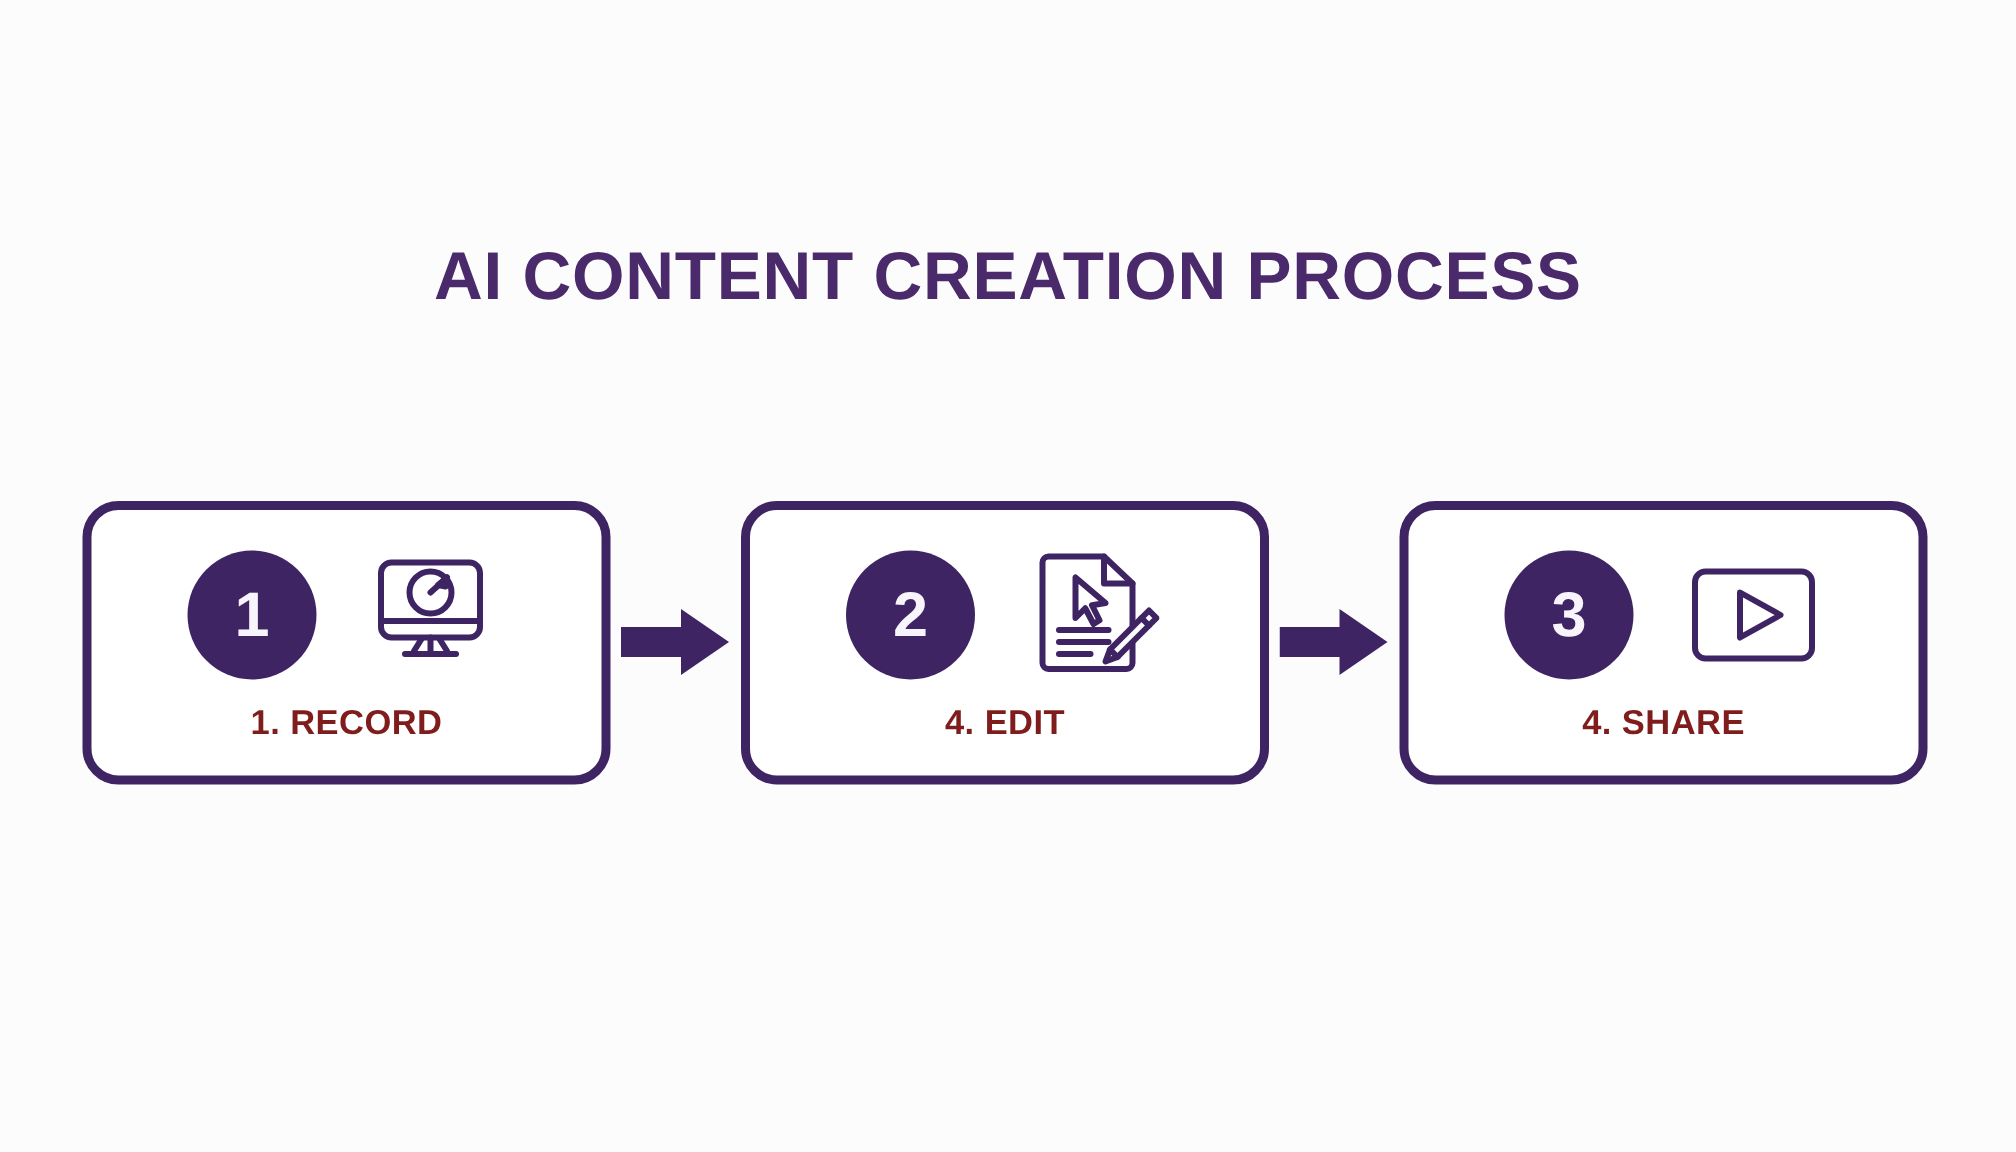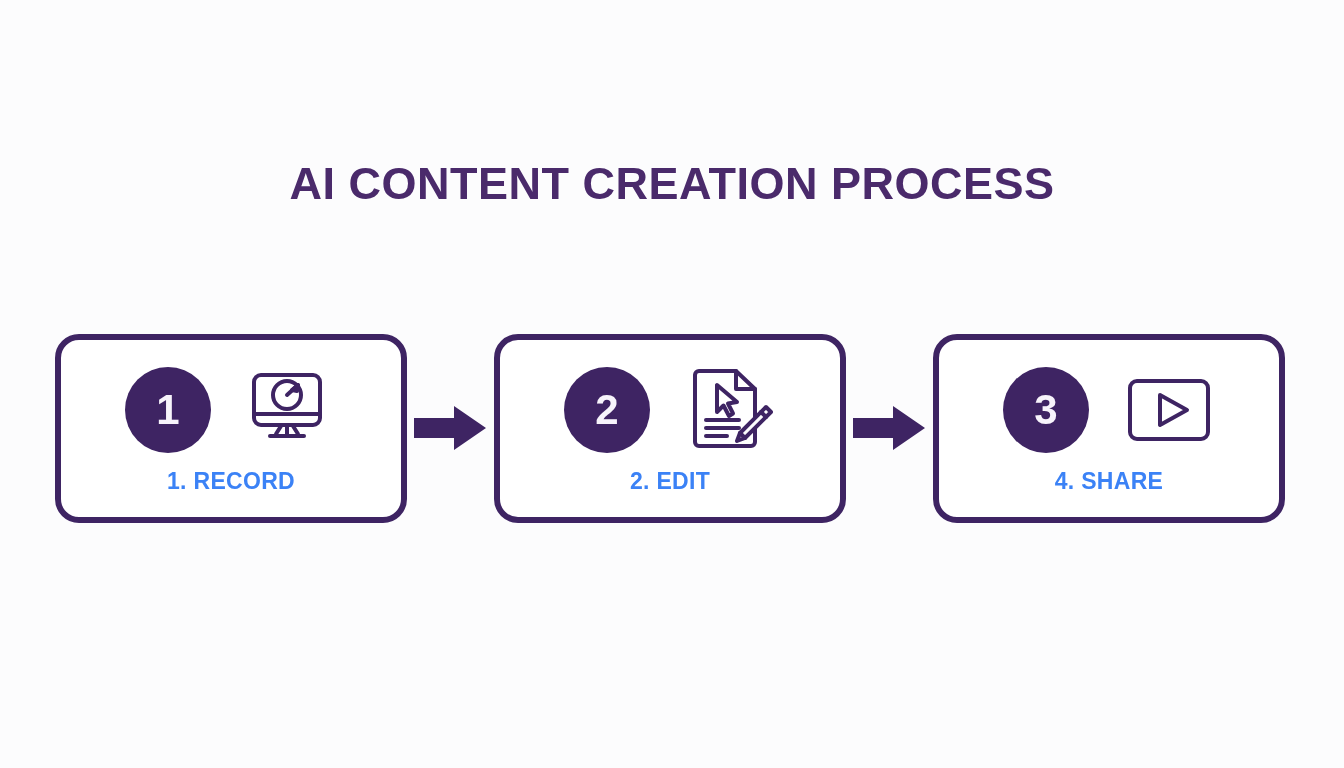--- a/index.html
+++ b/index.html
@@ -98,21 +98,21 @@
 
   .card-label {
     position: absolute;
     left: 0;
     right: 0;
     bottom: 22px;
     text-align: center;
     font-size: 23px;
     font-weight: 700;
     letter-spacing: 0.3px;
-    color: #3b82f6;
+    color: #7f1d1d;
     font-family: "Liberation Sans", sans-serif;
     white-space: nowrap;
   }
 
   .arrow {
     width: 74px;
     height: 54px;
     flex: none;
     display: flex;
     align-items: center;
@@ -163,21 +163,21 @@
             <path d="M30 17 L30 44 L36.5 37.5 L42 48 L46 45.5 L41 35.5 L50 34 Z" fill="none"></path>
             <line x1="19" y1="52" x2="52" y2="52"></line>
             <line x1="19" y1="60" x2="52" y2="60"></line>
             <line x1="19" y1="68" x2="40" y2="68"></line>
             <path d="M79 39 L84 44 L58 70 L50 73 L53 65 Z" fill="#fcfcfd"></path>
             <path d="M74 44 L79 49"></path>
             <path d="M53 65 L58 70"></path>
           </svg>
         </div>
       </div>
-      <div class="card-label">2. EDIT</div>
+      <div class="card-label">4. EDIT</div>
     </div>
 
     <div class="arrow">
       <svg width="74" height="48" viewBox="0 0 74 48" fill="#3e2463">
         <path d="M0 14 H40 V2 L72 24 L40 46 V34 H0 Z"></path>
       </svg>
     </div>
 
     <div class="card">
       <div class="card-top">

